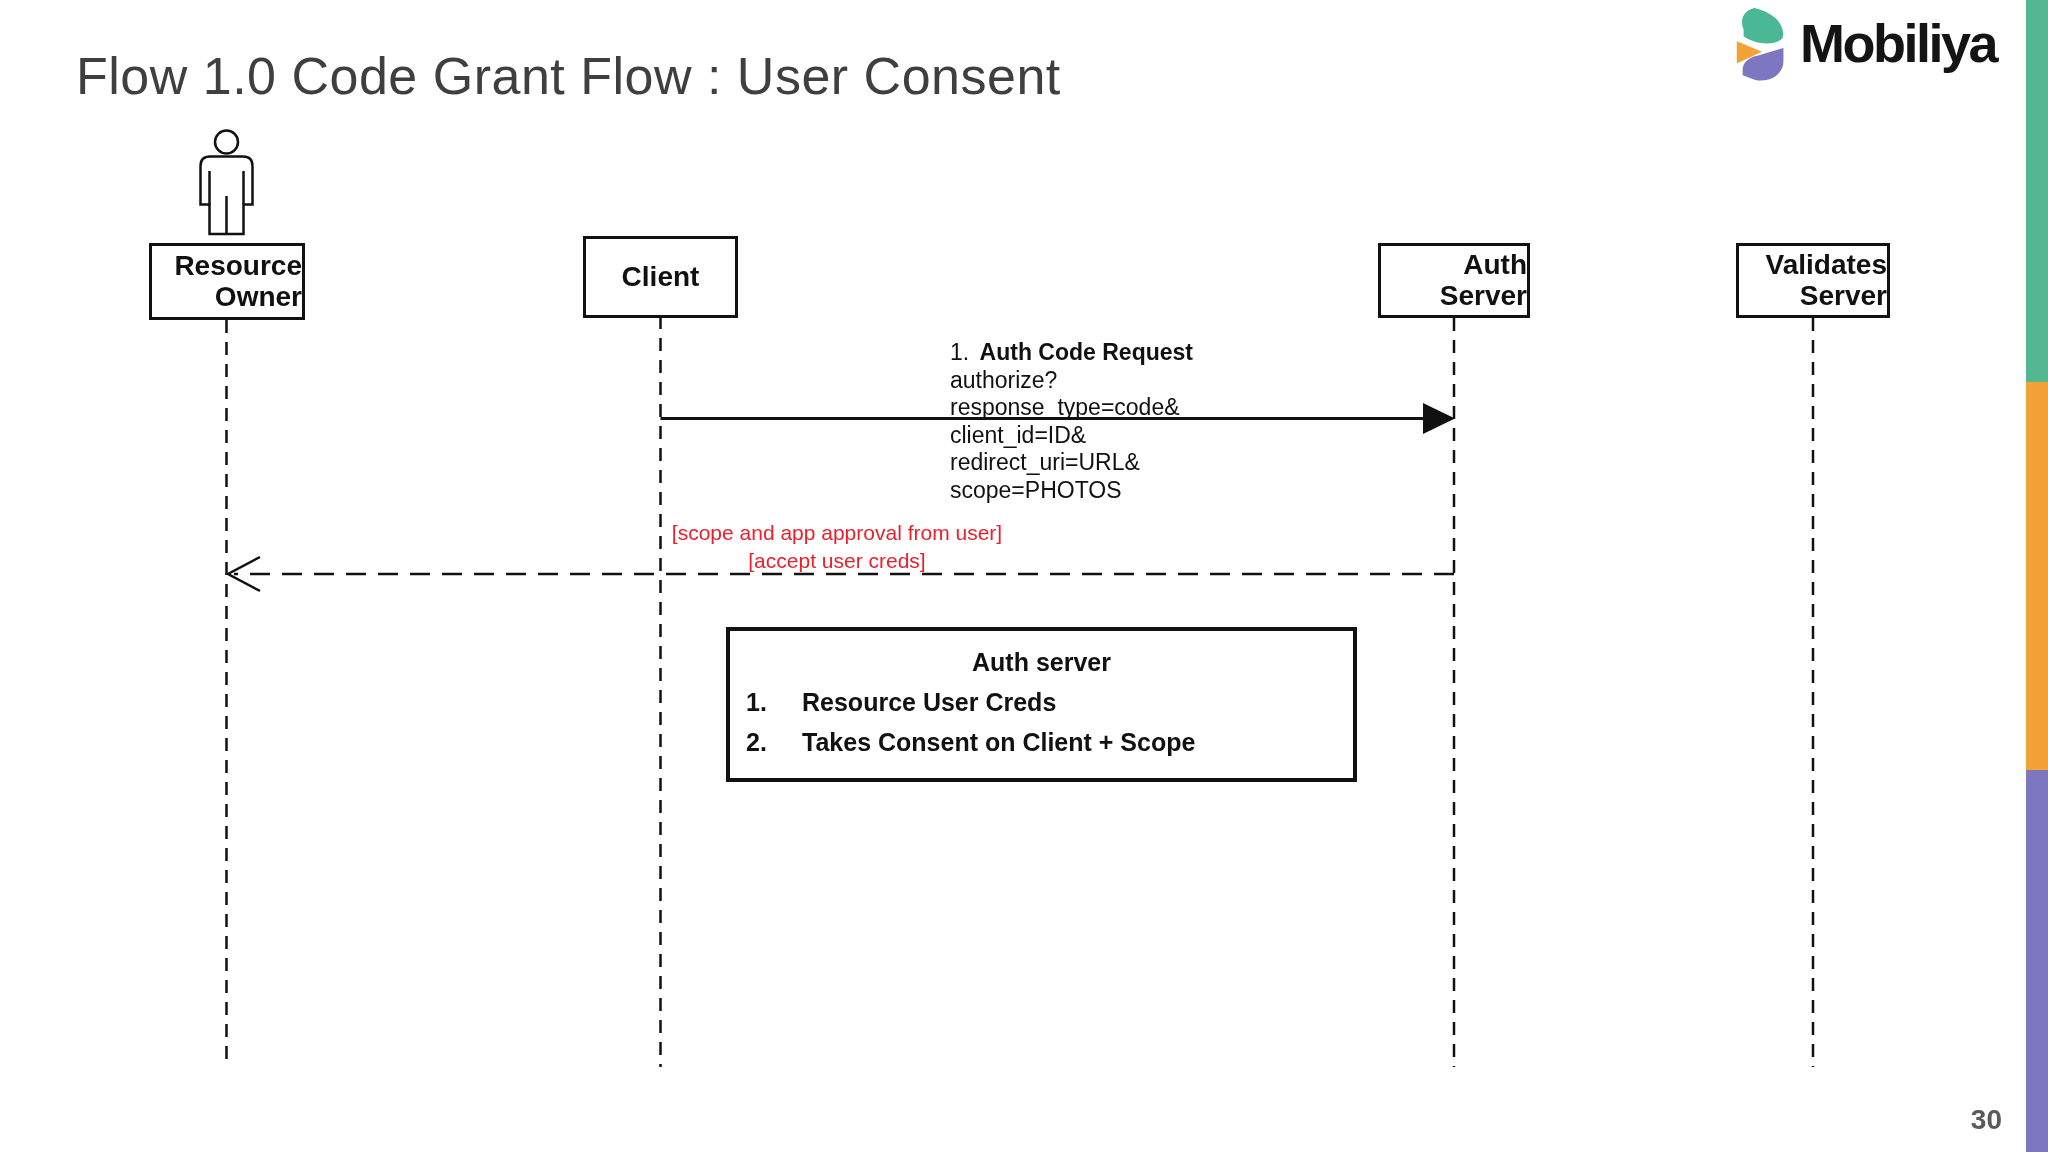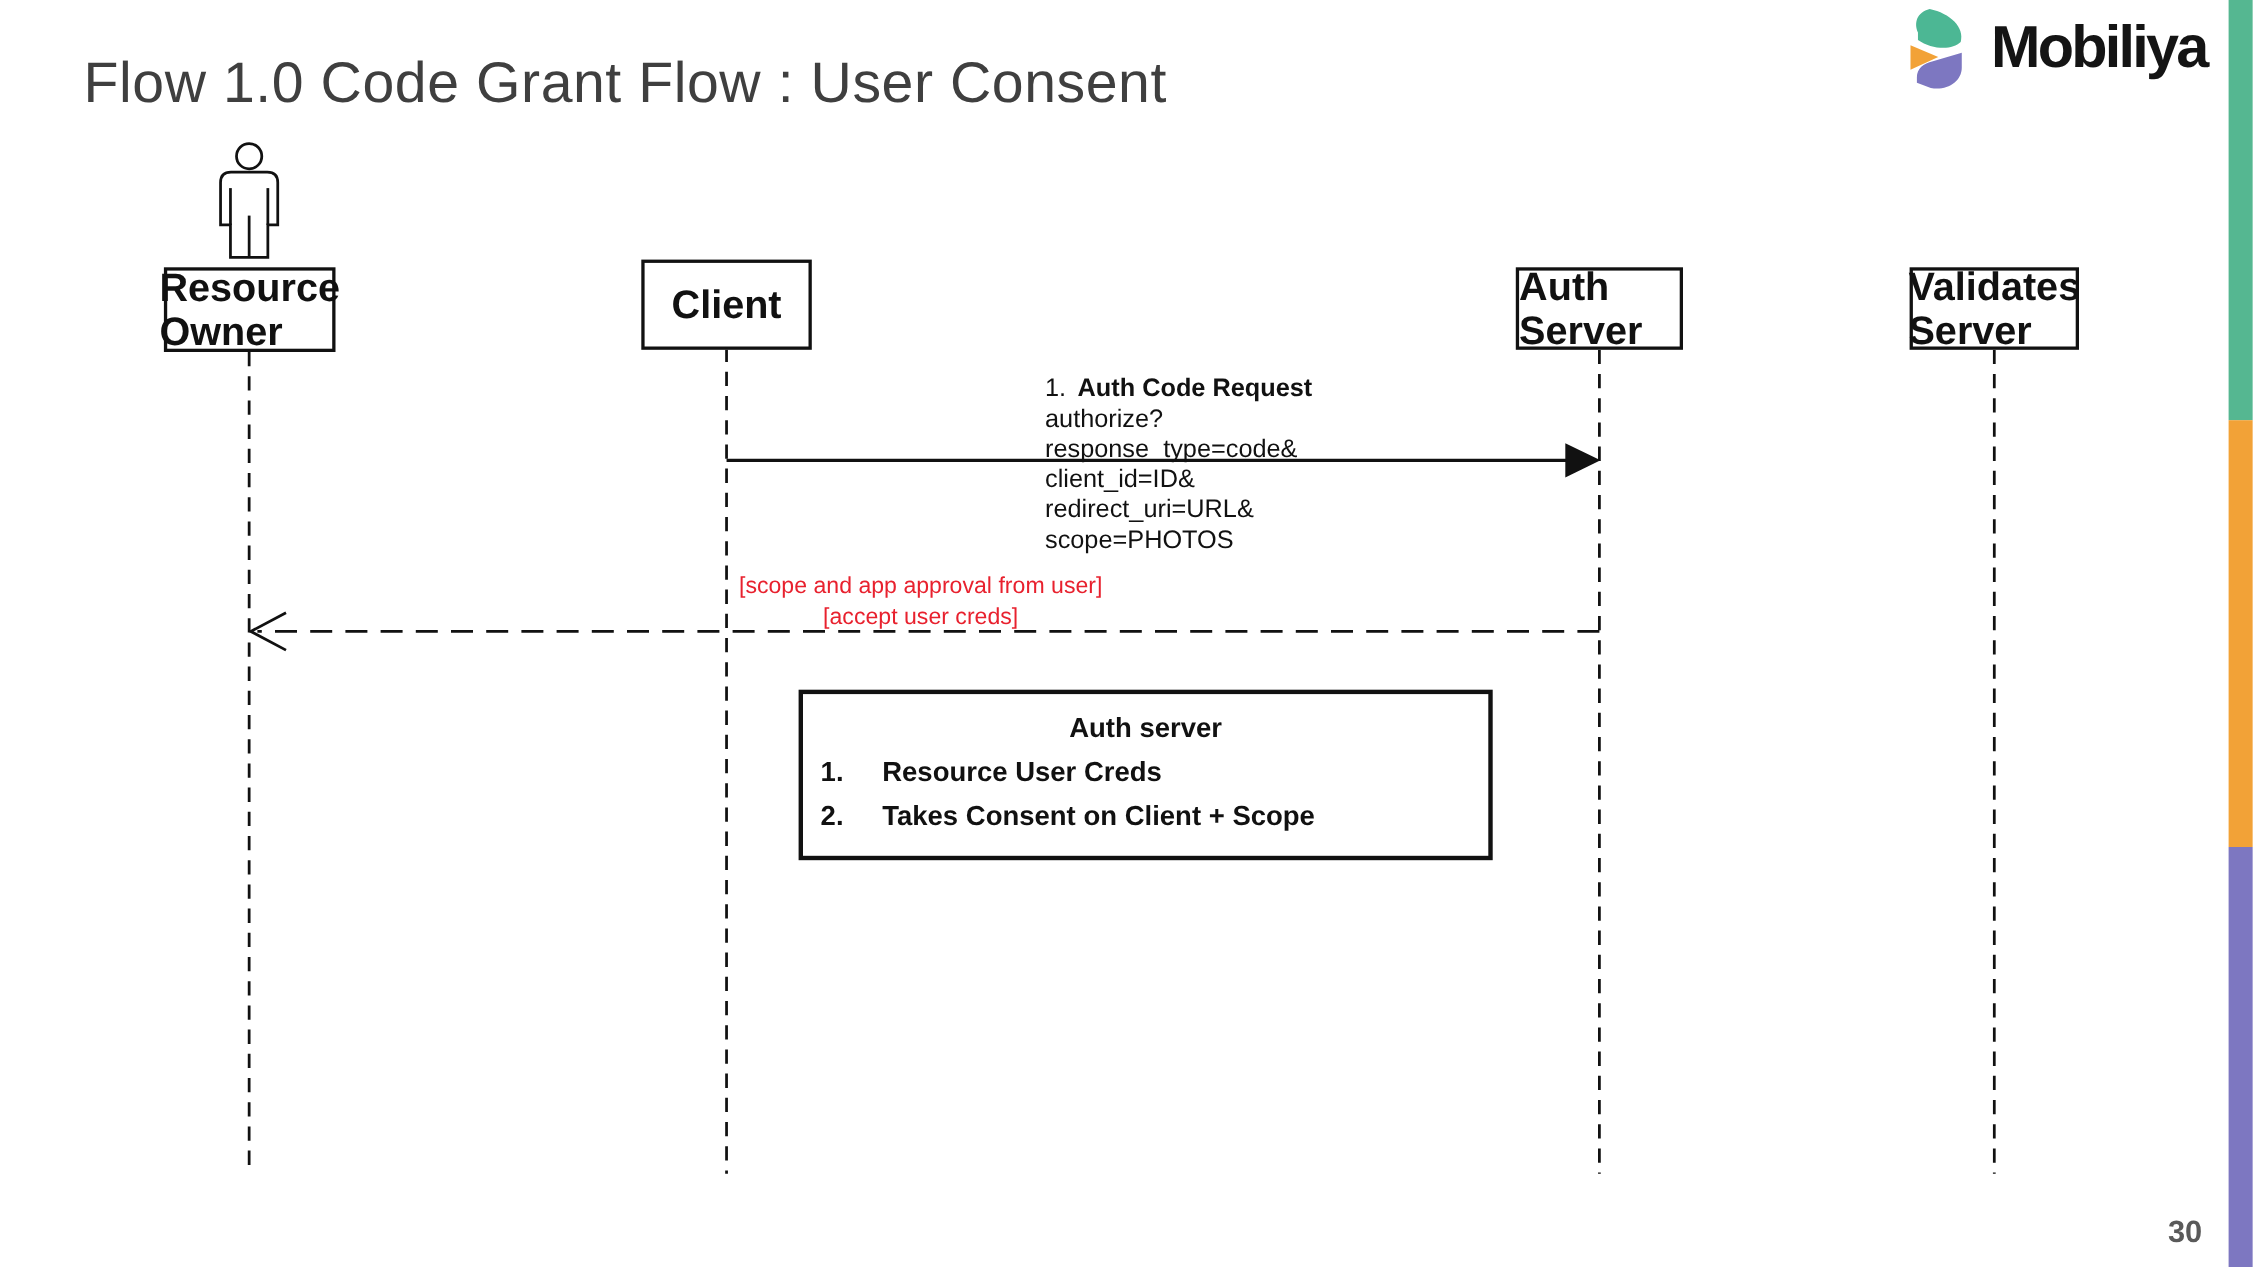--- a/index.html
+++ b/index.html
@@ -9,37 +9,37 @@
   }
   .abs{position:absolute;}
 
   
   .slide-title{
     left:76px;top:46px;font-size:52px;font-weight:400;color:#3f3f3f;
     letter-spacing:0.5px;white-space:nowrap;
   }
 
   
-  .logo{left:1730px;top:6px;display:flex;align-items:center;gap:12px;}
+  .logo{left:1730px;top:6px;display:flex;align-items:center;gap:2px;}
   .logo-text{
     font-size:54px;font-weight:bold;color:#141414;letter-spacing:-2.5px;
     line-height:1;padding-bottom:6px;
   }
 
   
   .stripe{left:2026px;width:22px;}
   .stripe-green{top:0;height:382px;background:#55b791;}
   .stripe-orange{top:382px;height:388px;background:#f2a237;}
   .stripe-purple{top:770px;height:382px;background:#7d77c1;}
 
   
   .head-box{
     border:3px solid #111;background:#fff;box-sizing:border-box;
-    display:flex;align-items:center;justify-content:center;text-align:left;
-    font-weight:bold;color:#111;font-size:36px;line-height:1.1;
+    display:flex;align-items:center;justify-content:center;text-align:right;
+    font-weight:bold;color:#111;font-size:28px;line-height:1.1;
   }
   .box-ro{left:149px;top:243px;width:156px;height:77px;}
   .box-client{left:583px;top:236px;width:155px;height:82px;}
   .box-auth{left:1378px;top:243px;width:152px;height:75px;}
   .box-rs{left:1736px;top:243px;width:154px;height:75px;}
 
   
   svg.overlay{left:0;top:0;pointer-events:none;}
 
   

